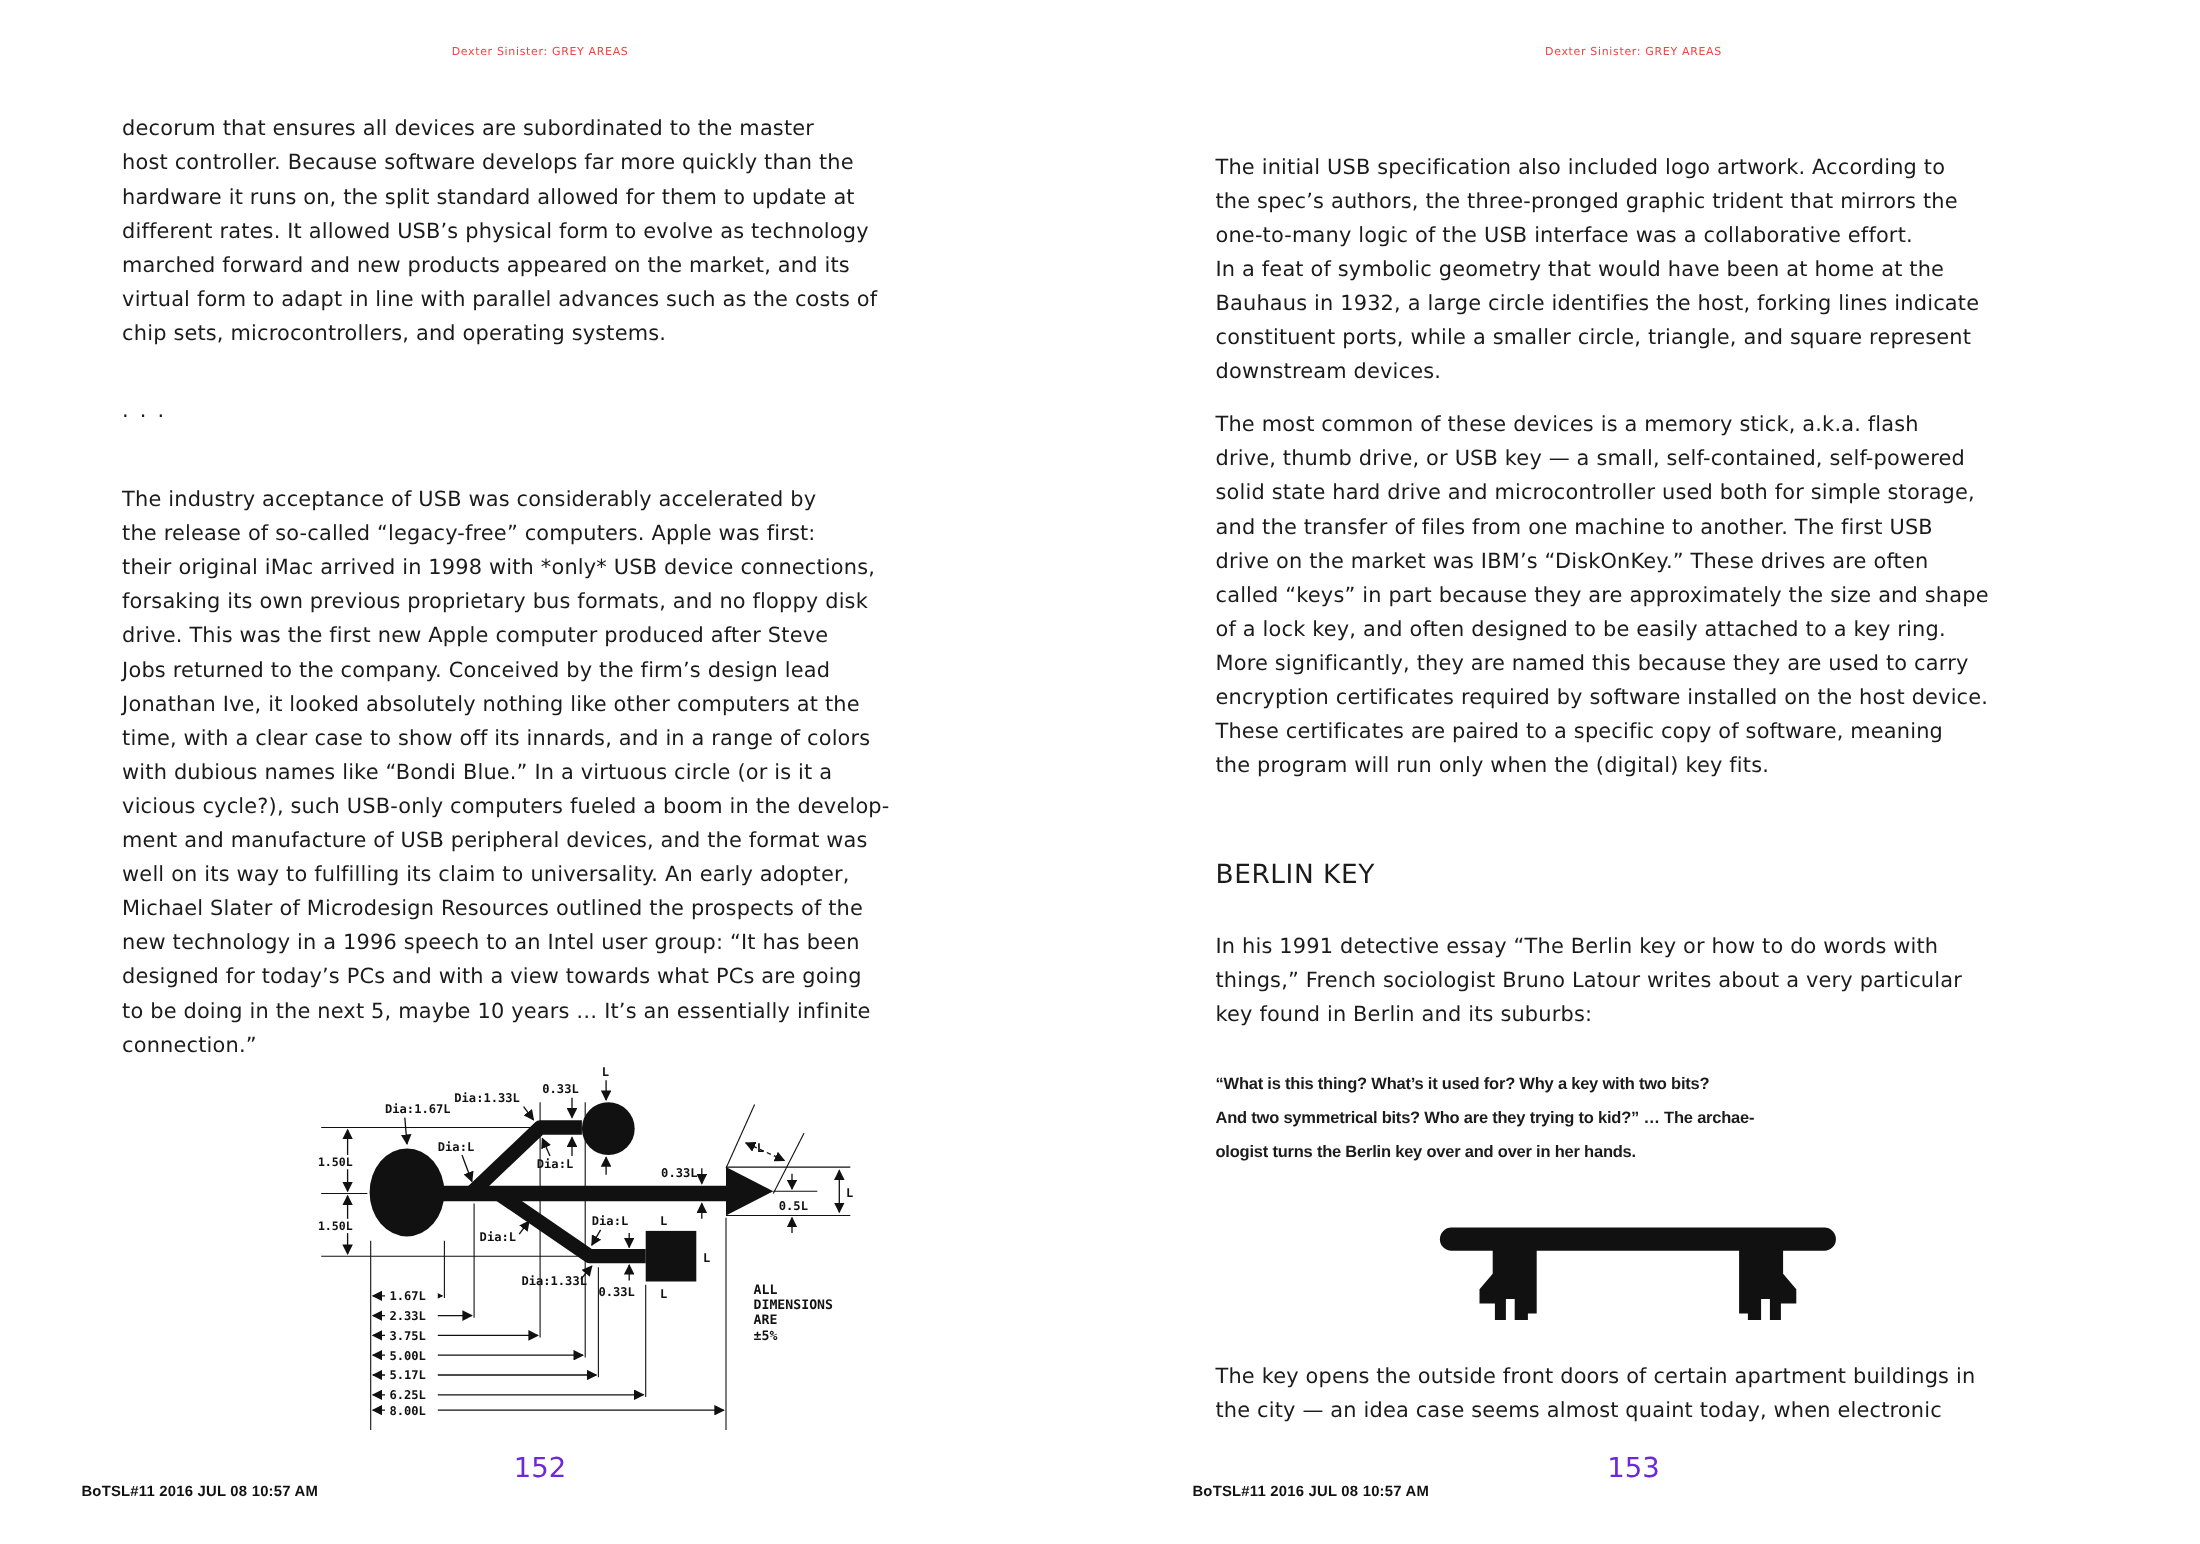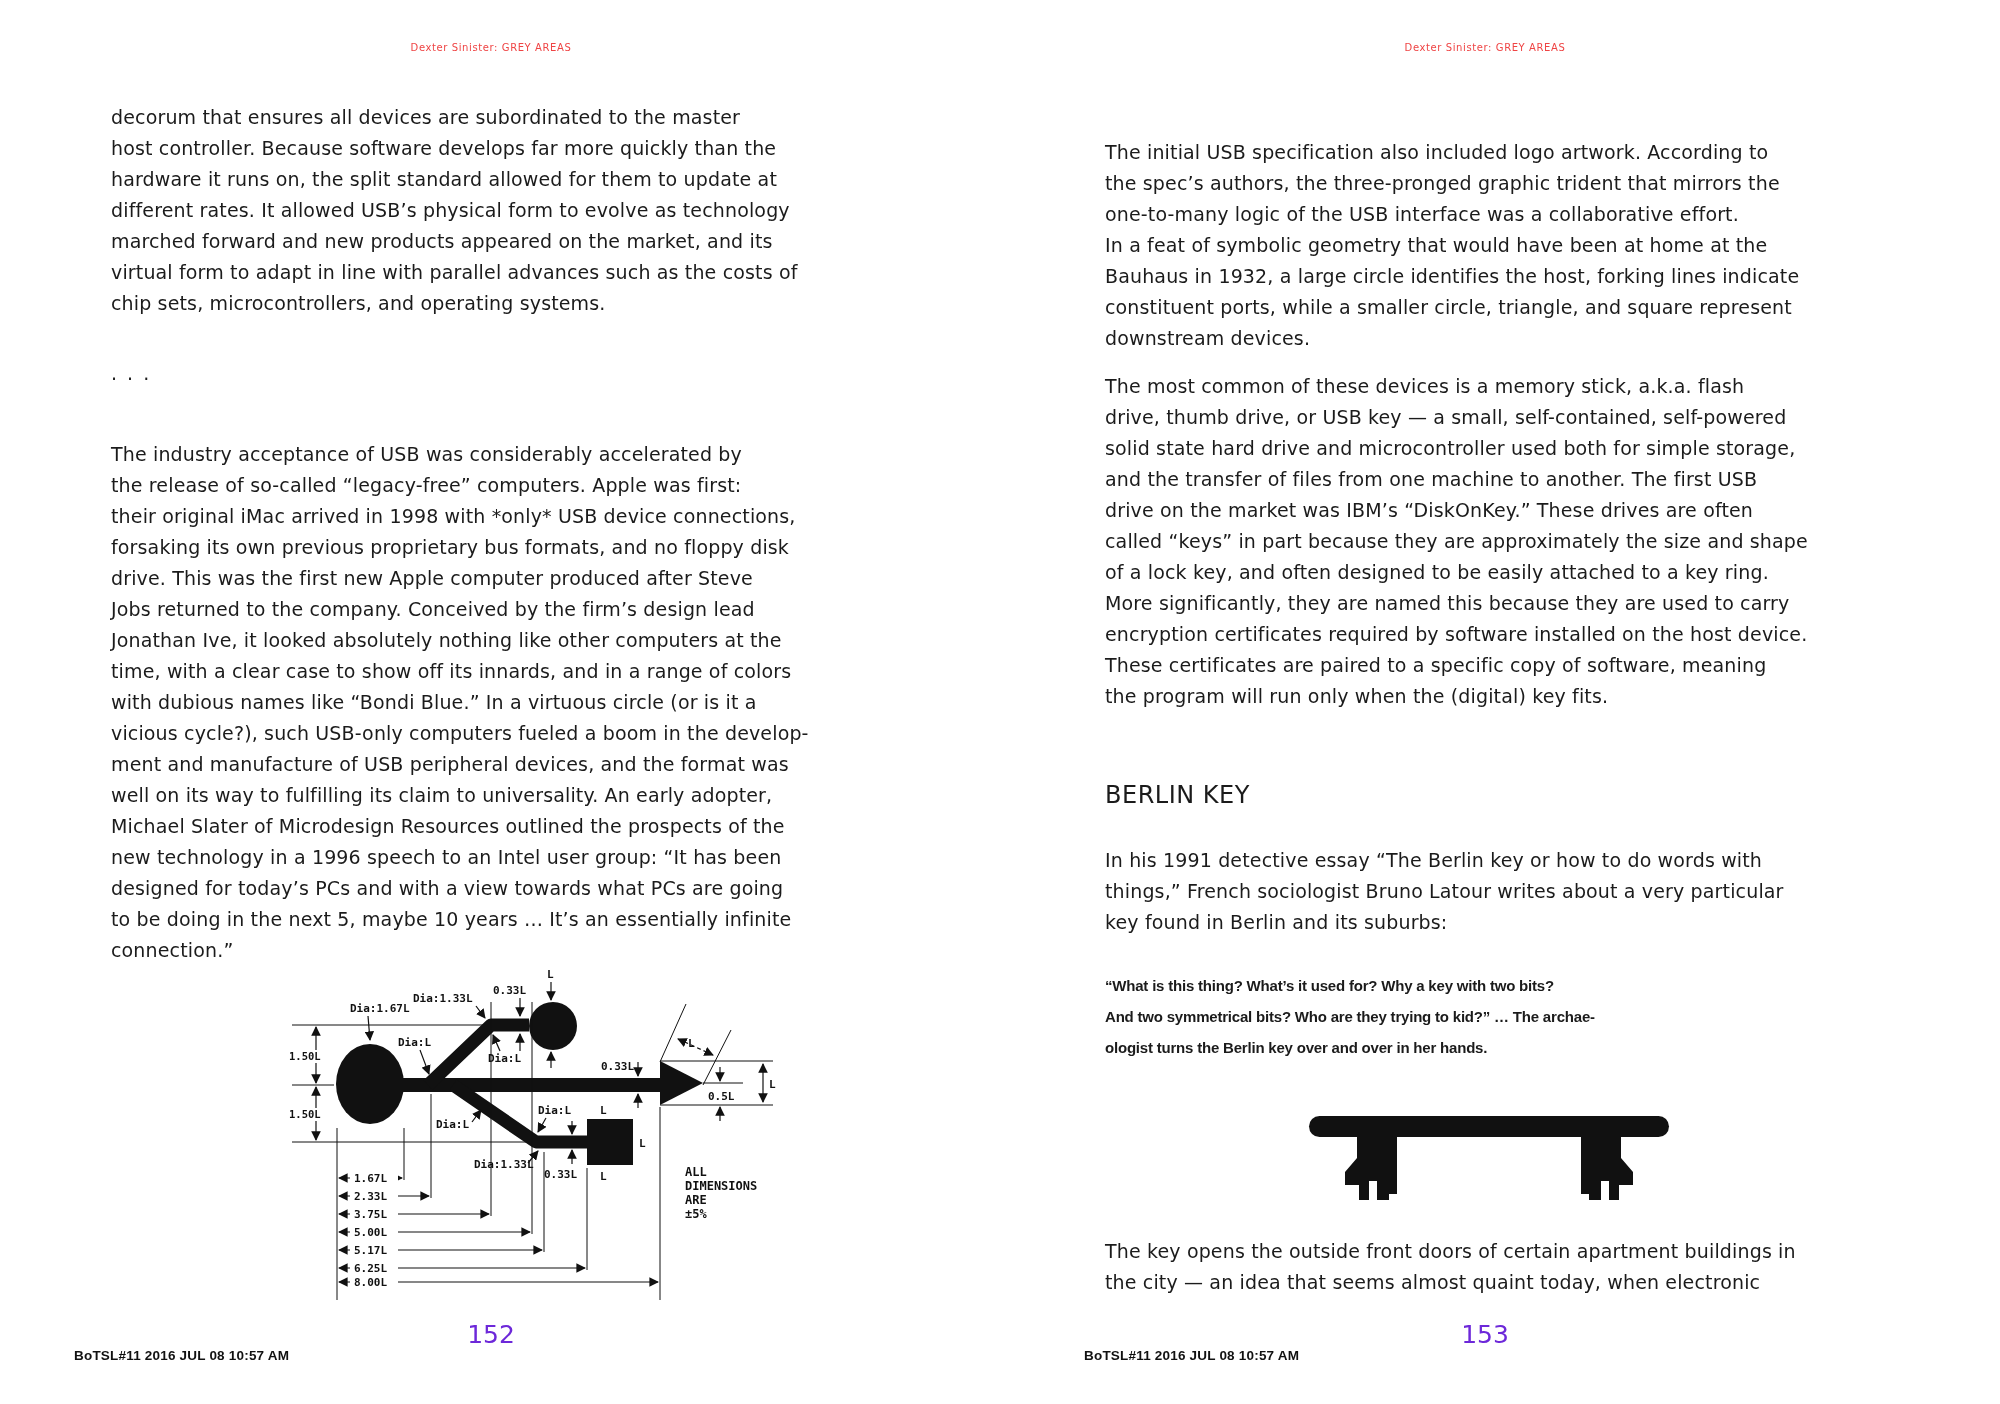--- a/index.html
+++ b/index.html
@@ -205,18 +205,18 @@
 And two symmetrical bits? Who are they trying to kid?” … The archae-
 ologist turns the Berlin key over and over in her hands.</div>
 
   <svg class="abs" style="left:1303px;top:1110px;" width="372" height="98" viewBox="0 0 372 98">
     <rect class="fig" x="6" y="6" width="360" height="21" rx="10.5"></rect>
     <path class="fig" d="M54,26 L94,26 L94,84 L86,84 L86,90 L74,90 L74,71 L66,71 L66,90 L56,90 L56,75 L42,75 L42,62 L54,48 Z"></path>
     <path class="fig" d="M318,26 L278,26 L278,84 L286,84 L286,90 L298,90 L298,71 L306,71 L306,90 L316,90 L316,75 L330,75 L330,62 L318,48 Z"></path>
   </svg>
 
   <div class="abs para" style="left:1105px;top:1236px;">The key opens the outside front doors of certain apartment buildings in
-the city — an idea that seems almost quaint today, when electronic</div>
+the city — an idea case seems almost quaint today, when electronic</div>
 
   <div class="abs page-number" style="left:1385px;top:1320px;">153</div>
   <div class="abs footer-stamp" style="left:1084px;top:1348px;">BoTSL#11 2016 JUL 08 10:57 AM</div>
 
 </div>
 
 </body></html>

